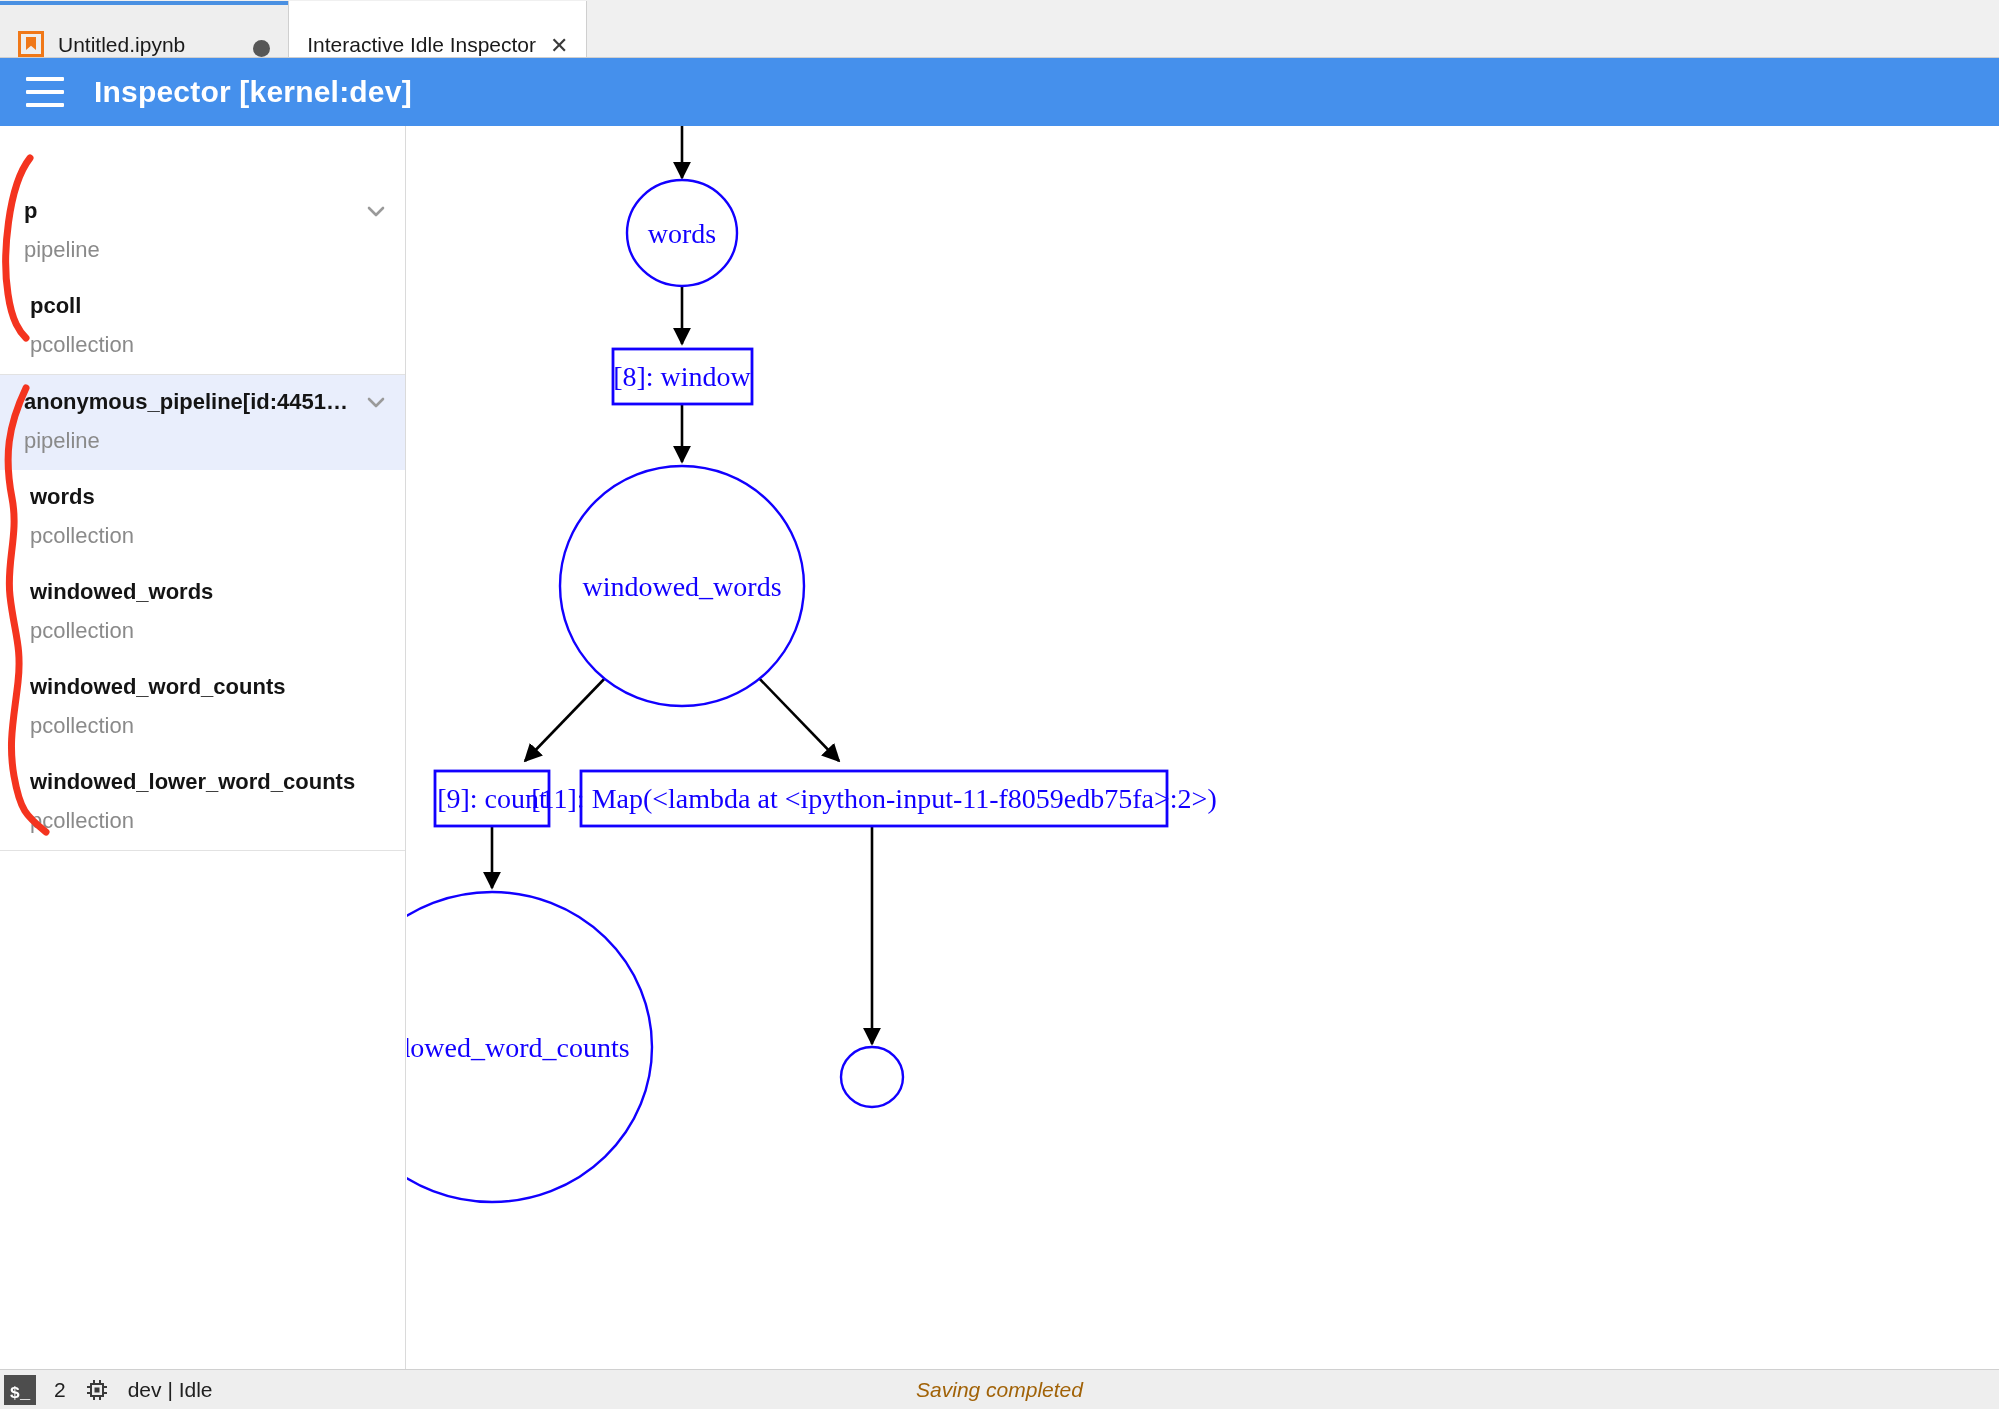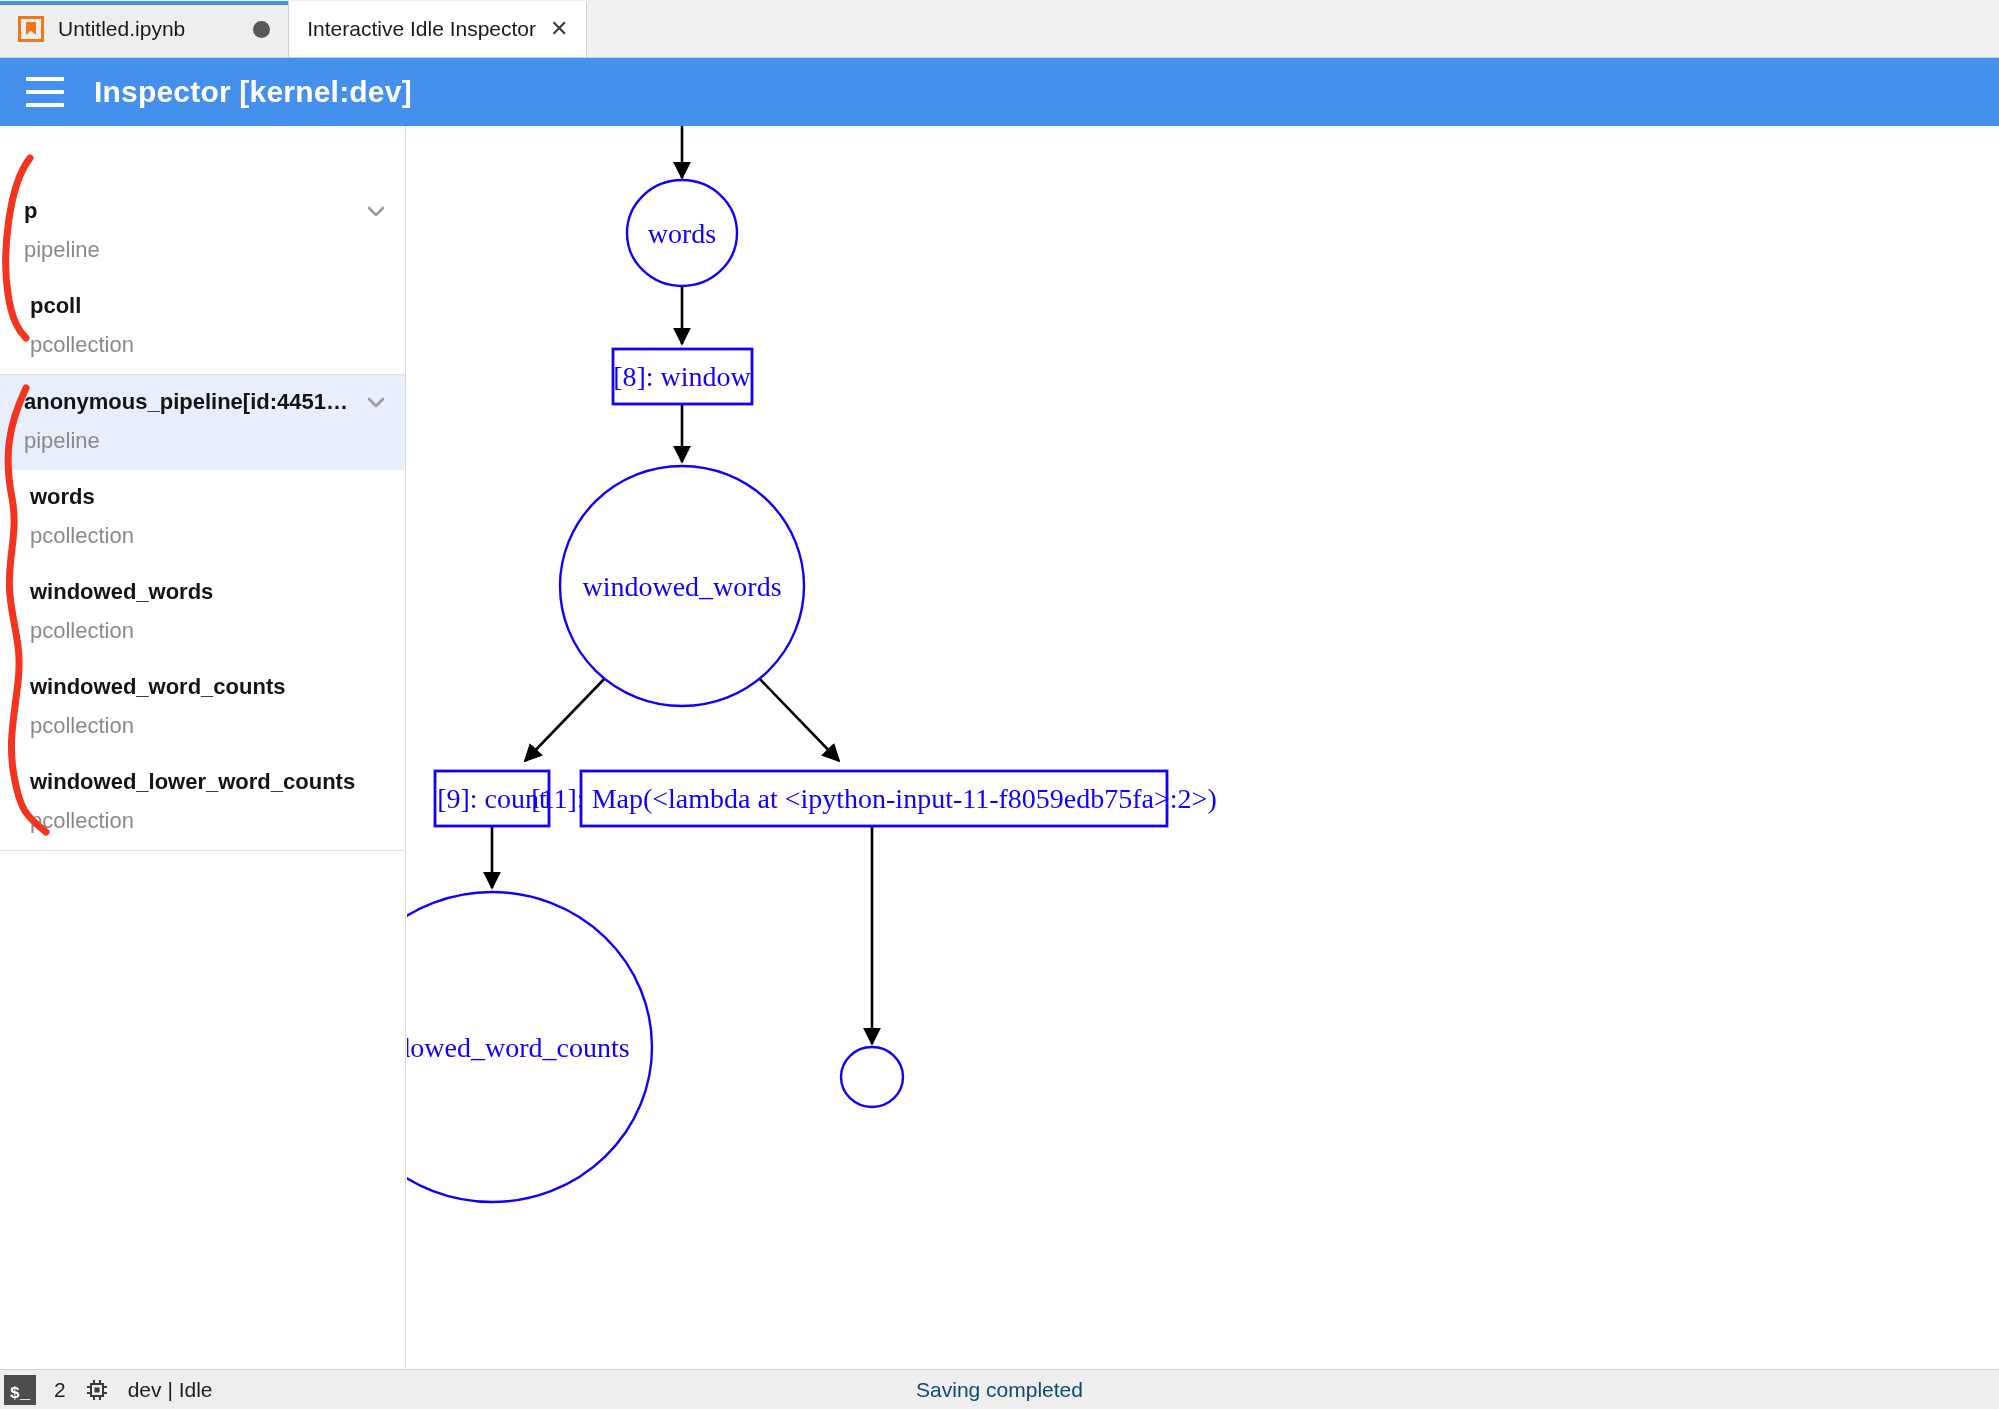--- a/index.html
+++ b/index.html
@@ -21,21 +21,21 @@
   .tabbar {
     position: absolute; left: 0; top: 0;
     width: 1999px; height: 58px;
     background: #f0f0f0;
     border-bottom: 1px solid #cfcfcf;
     display: flex; align-items: flex-end;
   }
   .tab {
     position: relative;
     height: 56px;
-    display: flex; align-items: center;
+    display: flex; align-items: flex-end;
     padding: 0 18px;
     font-size: 21px;
     color: #1a1a1a;
     border-right: 1px solid #cfcfcf;
     background: #eeeeee;
     cursor: pointer;
     white-space: nowrap;
   }
   .tab.inactive { background: #eeeeee; }
   .tab.active   { background: #ffffff; border-top: 0; }
@@ -152,22 +152,23 @@
     font-family: "Liberation Mono", monospace;
     font-size: 17px; font-weight: bold;
     display: flex; align-items: flex-end; justify-content: center;
     padding-bottom: 2px; cursor: pointer;
   }
   .st-count { margin-left: 18px; font-size: 21px; color: #202020; }
   .st-chip { margin-left: 18px; width: 26px; height: 26px; cursor: pointer; }
   .st-kernel { margin-left: 18px; font-size: 21px; color: #202020; }
   .st-save {
     position: absolute; left: 0; right: 0;
-    text-align: center; font-size: 21px; color: #0c4a6e;
+    text-align: center; font-size: 21px; color: #a16207;
     pointer-events: none;
+    font-style: italic;
   }
 </style>
 </head>
 <body>
 
 <div id="app">
 
   <div class="tabbar">
 
     <div class="tab inactive">

